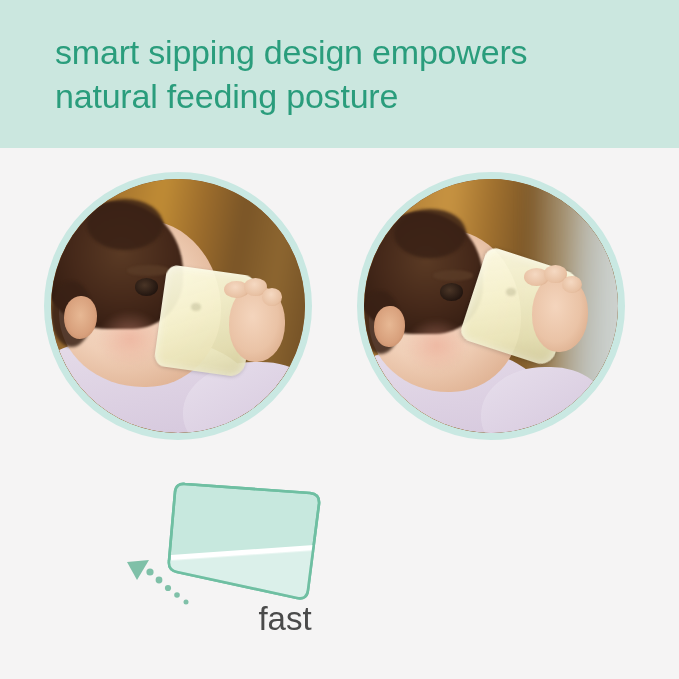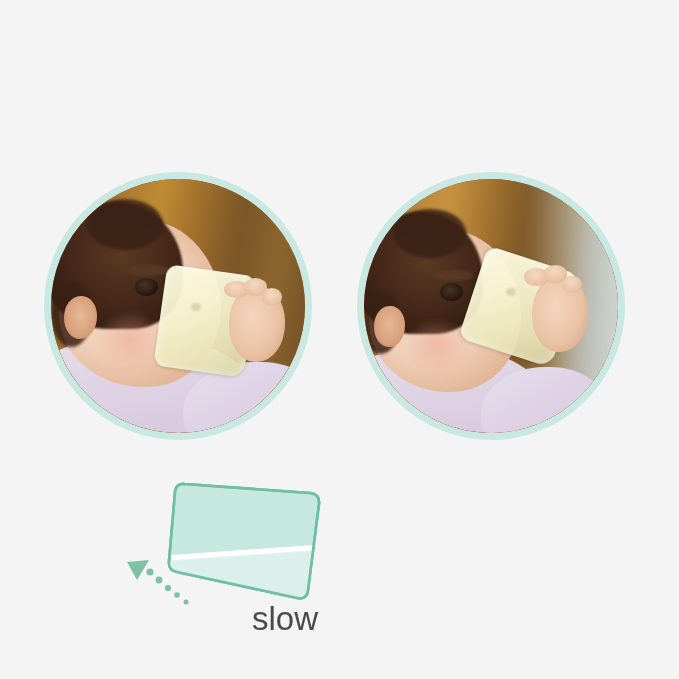--- a/index.html
+++ b/index.html
@@ -230,20 +230,24 @@
     letter-spacing: 0px;
   }
   .flow-label.slow-lbl { left: 30px; }
   .flow-label.fast-lbl { left: 60px; }
 </style>
 </head>
 <body>
 
 <div id="page">
 
+  <div class="header-band">
+    <div class="headline">smart sipping design empowers
+natural feeding posture</div>
+  </div>
 
   <div class="photo-row">
 
     <div class="photo-circle left">
       <div class="photo-inner">
         <div class="bg-wood"></div>
         <div class="baby">
 
           <div class="torso" style="left:-12%; top:62%; width:92%; height:58%;"></div>
           <div class="sleeve" style="left:52%; top:72%; width:56%; height:40%;"></div>
@@ -311,18 +315,18 @@
 
         <g>
           <polygon points="22,102 44,100 32,120" fill="#7FC0A8"></polygon>
           <circle cx="45" cy="112" r="3.6" fill="#7FC0A8"></circle>
           <circle cx="54" cy="120" r="3.4" fill="#7FC0A8"></circle>
           <circle cx="63" cy="128" r="3.1" fill="#7FC0A8"></circle>
           <circle cx="72" cy="135" r="2.8" fill="#7FC0A8"></circle>
           <circle cx="81" cy="142" r="2.5" fill="#7FC0A8"></circle>
         </g>
       </svg>
-      <div class="flow-label slow-lbl">slow</div>
+      <div class="flow-label slow-lbl">fast</div>
     </div>
 
 
   </div>
 </div>
 
 </body></html>

